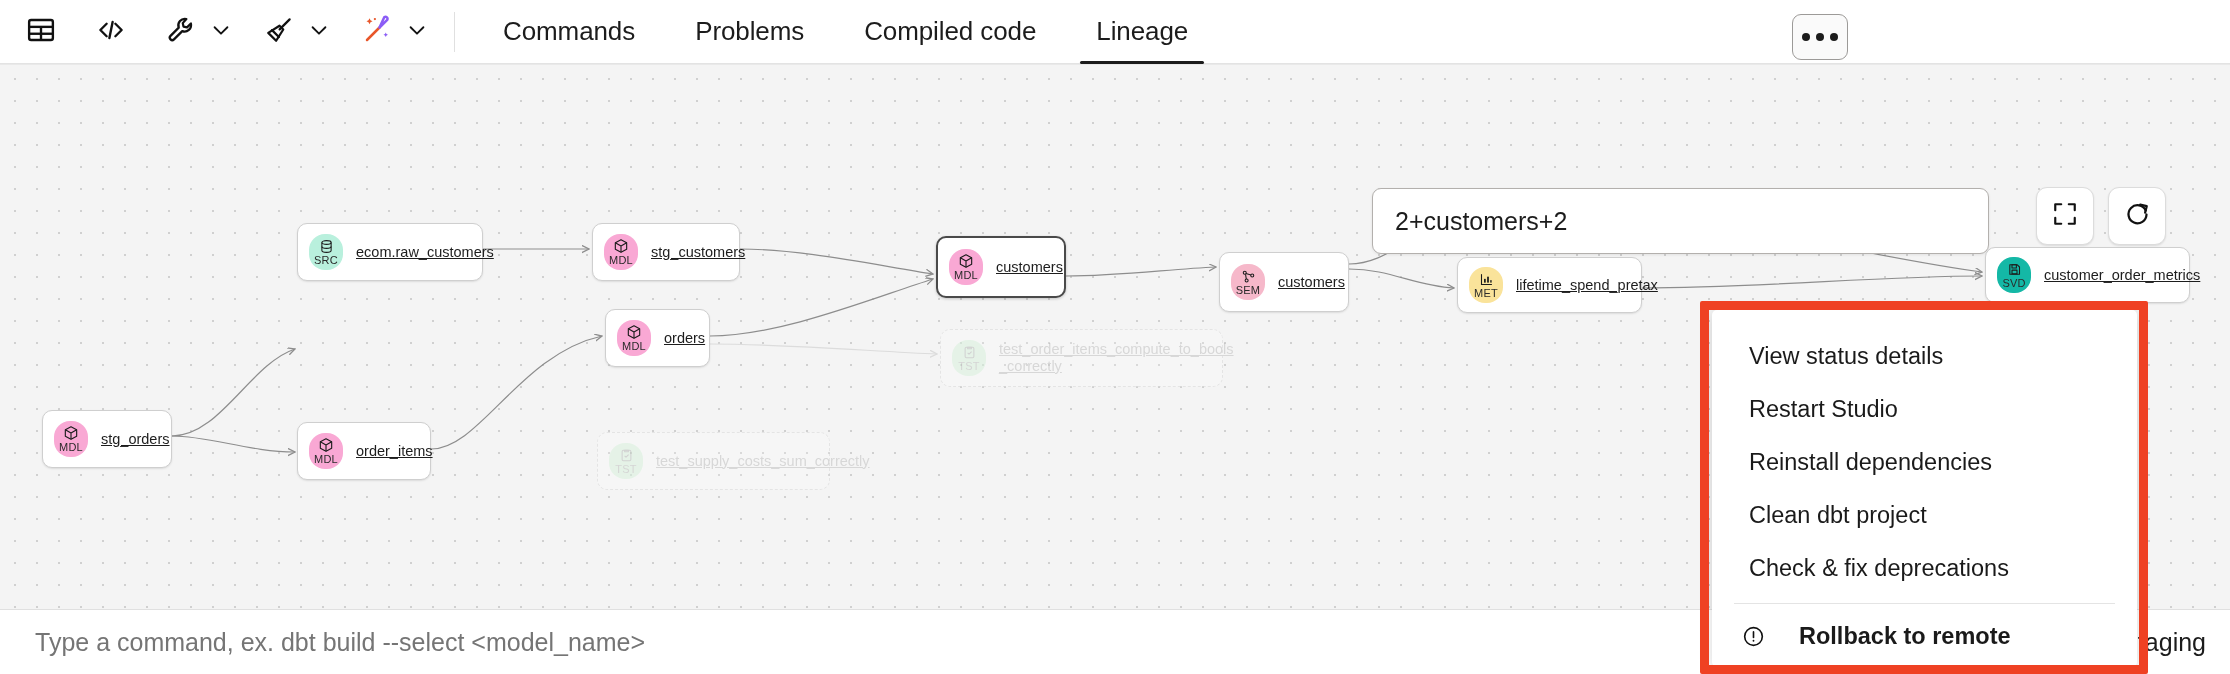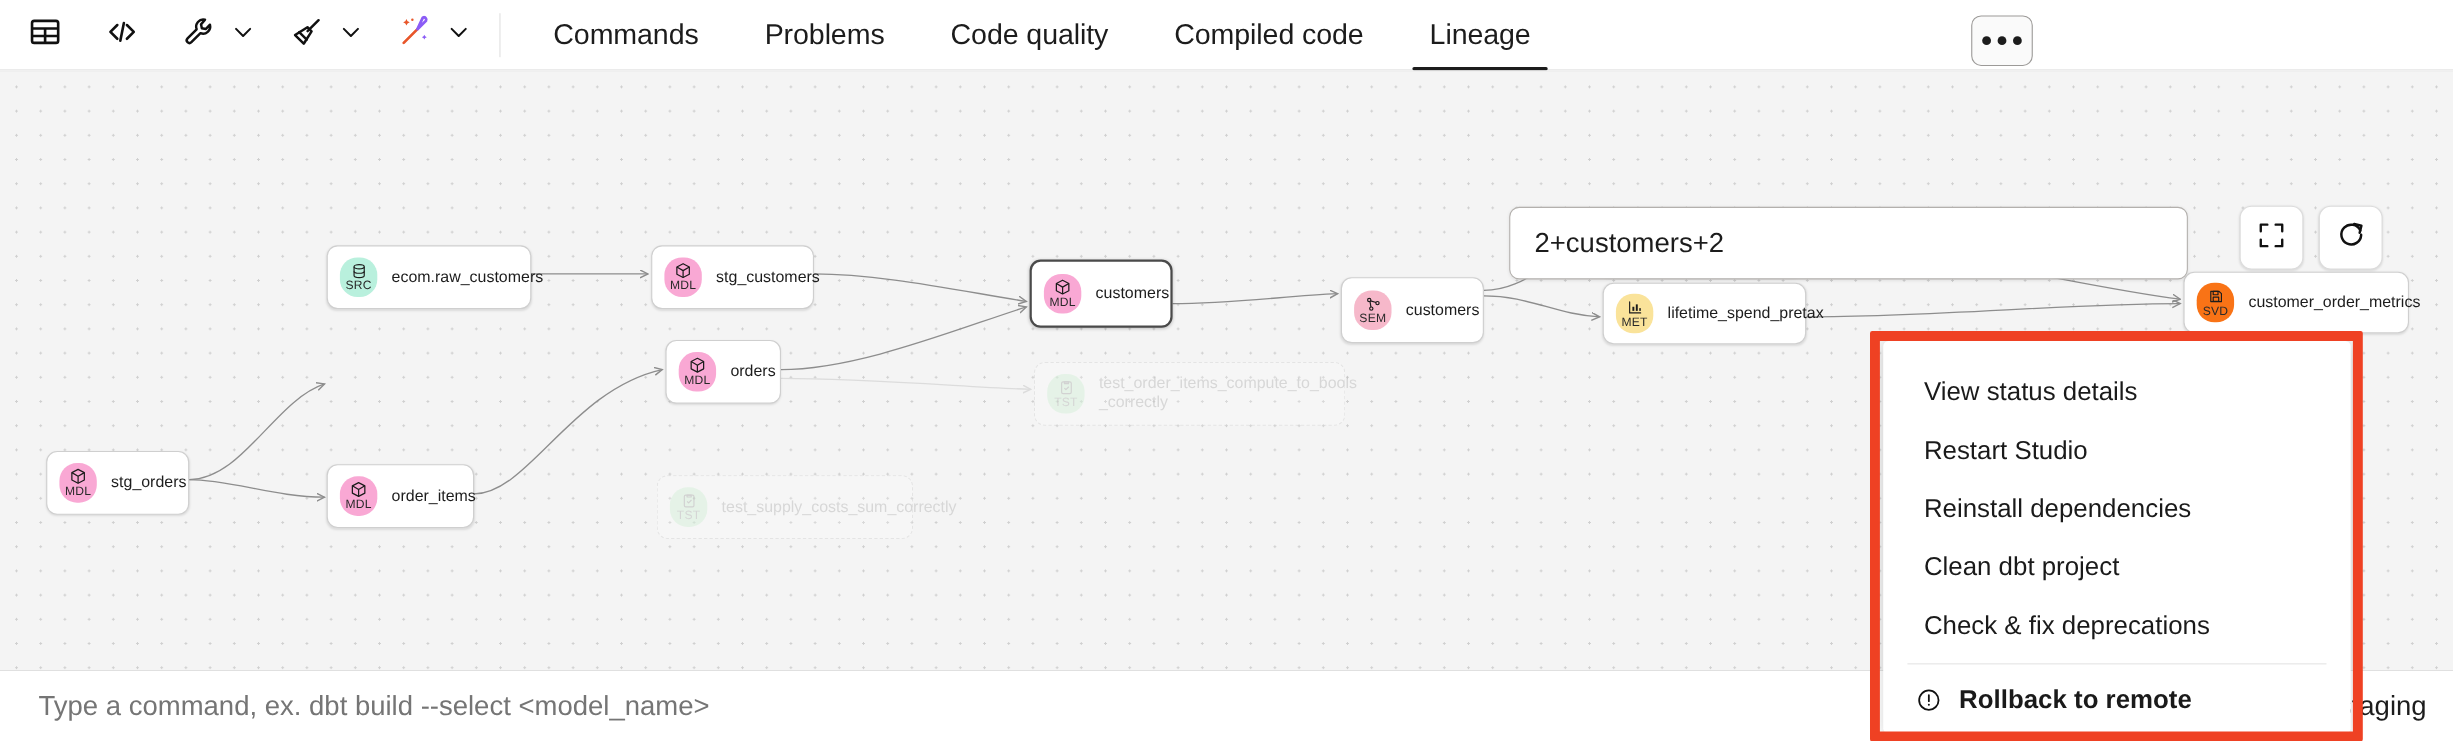--- a/index.html
+++ b/index.html
@@ -70,23 +70,23 @@
     width:34px; min-width:34px; height:36px; border-radius:16px;
     display:flex; flex-direction:column; align-items:center; justify-content:center;
     gap:1px;
   }
   .badge .bt { font-size:11px; line-height:11px; color:#2a2a2a; letter-spacing:0.2px; }
   .badge svg { display:block; }
   .badge-SRC { background:#b9f0dd; }
   .badge-MDL { background:#f9a8d4; }
   .badge-SEM { background:#f6b8ca; }
   .badge-MET { background:#fae39a; }
-  .badge-SVD { background:#f97316; }
+  .badge-SVD { background:#14b8a6; }
   .badge-TST { background:#d9f2dd; }
-  .node-label { font-size:14.5px; color:#1d1d1d; white-space:pre-line; line-height:17px; }
+  .node-label { font-size:14.5px; color:#1d1d1d; white-space:pre-line; line-height:17px;text-decoration:underline; }
   .node.faded .node-label { color:#c0c0c0; }
   .node.faded .badge .bt { color:#bdbdbd; }
 
   .edges { position:absolute; left:0; top:0; width:2230px; height:545px; pointer-events:none; }
 
   
   .graph-search {
     position:absolute; left:1372px; top:124px; width:617px; height:66px;
     background:#fff; border:1px solid #b3b0ad; border-radius:9px;
     display:flex; align-items:stretch; box-shadow:0 1px 3px rgba(0,0,0,0.08);
@@ -241,23 +241,20 @@
     </div>
 
     <div class="tool-sep"></div>
 
     <div class="tabs">
       <div class="tab">
           <span>Commands</span>
         </div>
       <div class="tab">
           <span>Problems</span>
-        </div>
-      <div class="tab">
-          <span>Code quality</span>
         </div>
       <div class="tab">
           <span>Compiled code</span>
         </div>
       <div class="tab active">
           <span>Lineage</span>
         </div>
     </div>
   </div>
 
@@ -469,21 +466,21 @@
     <div class="ctx-item">
       <span>Reinstall dependencies</span>
     </div>
     <div class="ctx-item">
       <span>Clean dbt project</span>
     </div>
     <div class="ctx-item">
       <span>Check &amp; fix deprecations</span>
     </div>
     <div class="ctx-divider"></div>
-    <div class="ctx-item" style="gap:16px; padding-left:30px">
+    <div class="ctx-item" style="gap:34px; padding-left:30px">
       <span style="display:flex">
         <svg width="23" height="23" viewBox="0 0 24 24" fill="none" stroke="#111" stroke-width="1.7" stroke-linecap="round">
           <circle cx="12" cy="12" r="9.2"></circle>
             <line x1="12" y1="7.2" x2="12" y2="13"></line>
             <circle cx="12" cy="16.4" r="0.95" fill="#111" stroke="none"></circle>
         </svg>
       </span>
       <span style="font-weight:600">Rollback to remote</span>
     </div>
   </div>

